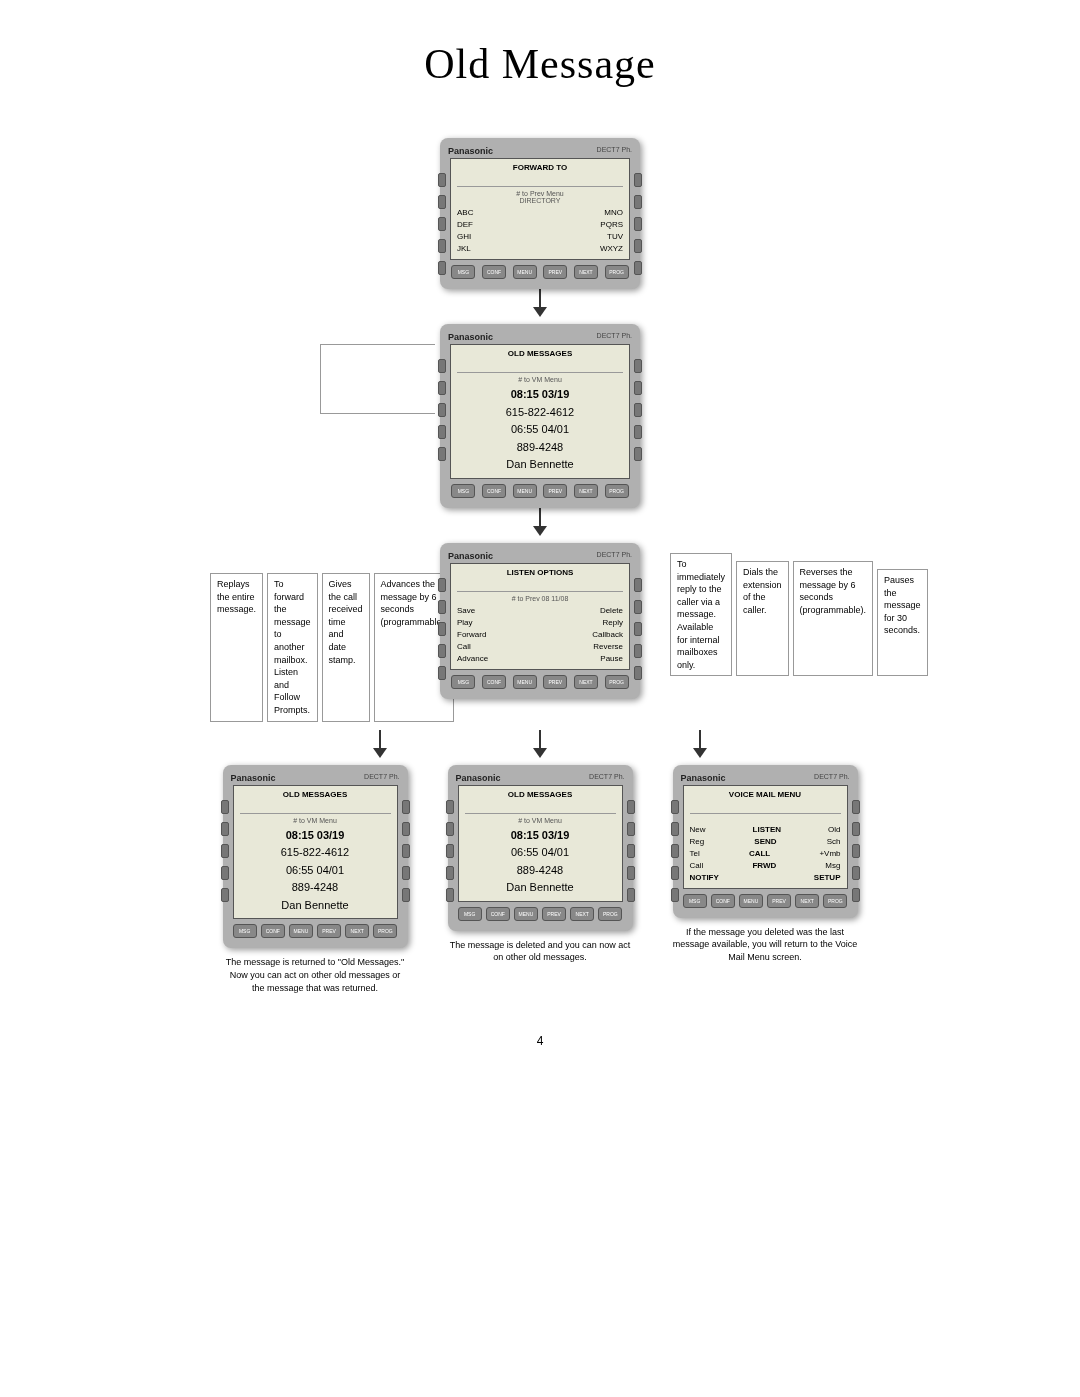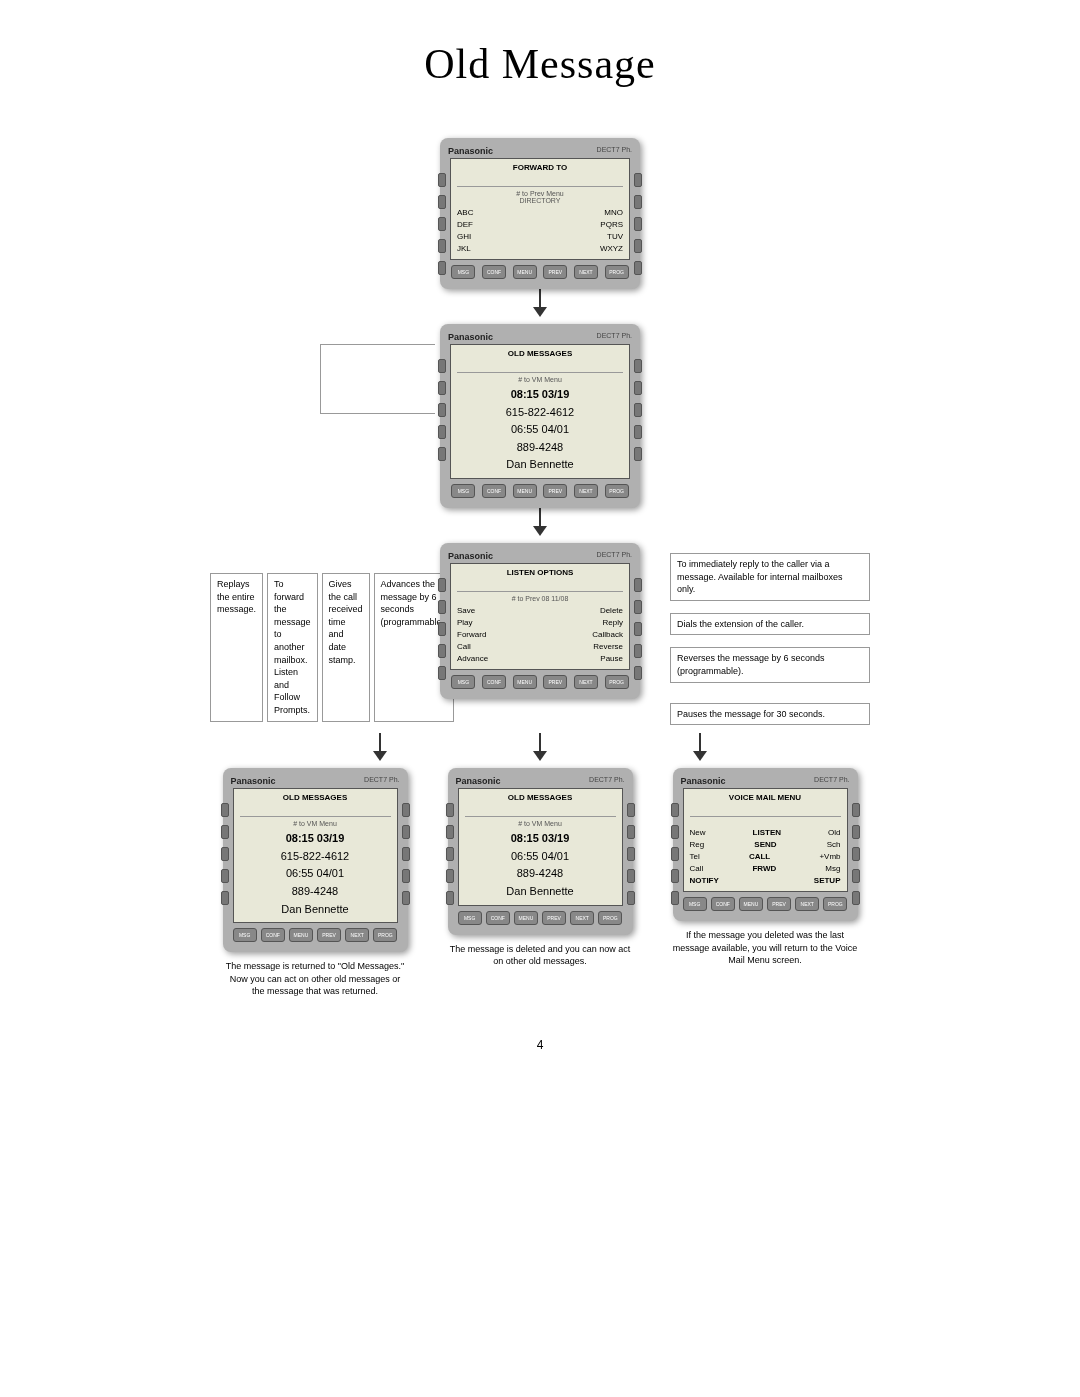--- a/index.html
+++ b/index.html
@@ -184,21 +184,21 @@
       display: flex;
       flex-direction: row;
       gap: 4px;
       margin-right: 30px;
       margin-top: 30px;
       width: 200px;
     }
 
     .right-annotations {
       display: flex;
-      flex-direction: column;
+      flex-direction: row;
       gap: 4px;
       margin-left: 30px;
       margin-top: 10px;
       width: 200px;
     }
 
     
     .bottom-phones-section {
       display: flex;
       justify-content: center;

